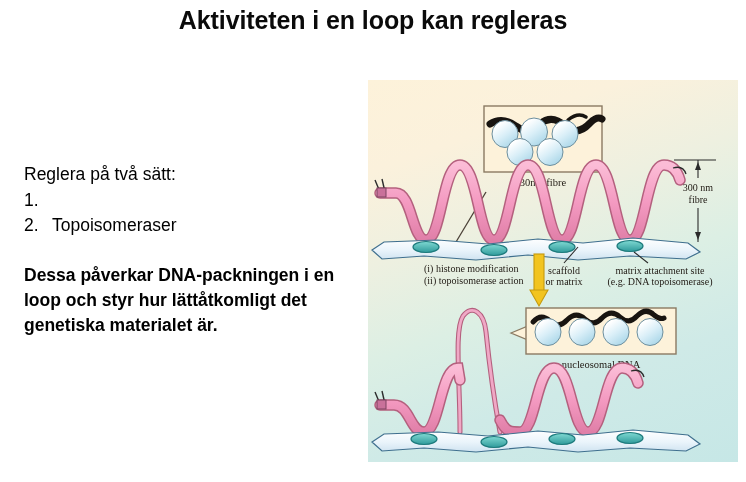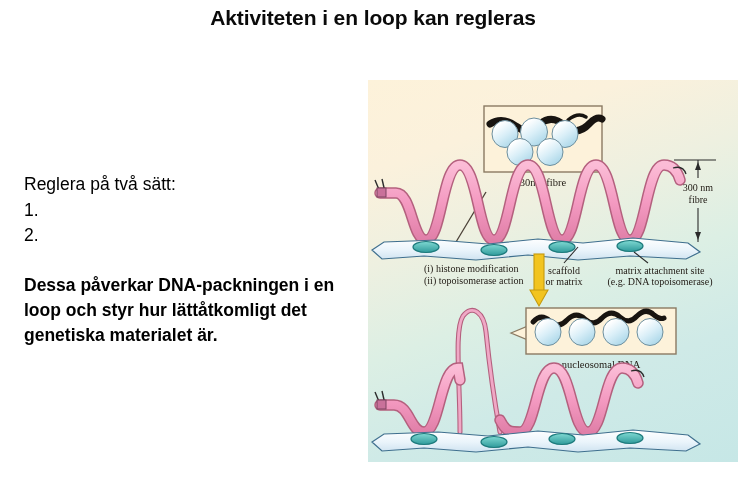--- a/index.html
+++ b/index.html
@@ -17,31 +17,31 @@
     color: #000000;
   }
 
   
   #slide-title {
     position: absolute;
     left: 0;
     top: 6px;
     width: 746px;
     text-align: center;
-    font-size: 21px;
+    font-size: 25px;
     font-weight: bold;
     letter-spacing: -0.1px;
     color: #0a0a0a;
   }
 
   
   #body-text {
     position: absolute;
     left: 24px;
-    top: 172px;
+    top: 162px;
     width: 320px;
     font-size: 17.5px;
     line-height: 25px;
     color: #000000;
   }
   #body-text .lead { margin: 0 0 1px 0; }
   ol.numbered {
     margin: 0;
     padding: 0;
     list-style: none;
@@ -91,20 +91,21 @@
 
 <div id="body-text">
   <p class="lead">Reglera på två sätt:</p>
 
   <ol class="numbered">
     <li>
       <span class="num">1.</span>
     </li>
     <li>
       <span class="num">2.</span>
+      <span>Topoisomeraser</span>
     </li>
   </ol>
 
   <p id="paragraph">Dessa påverkar DNA-packningen i en loop och styr hur lättåtkomligt det genetiska materialet är.</p>
 </div>
 
 <div id="figure">
   <svg width="370" height="382" viewBox="0 0 370 382" xmlns="http://www.w3.org/2000/svg">
     <defs>
       <linearGradient id="beadGrad" x1="0.25" y1="0.15" x2="0.8" y2="0.95">

